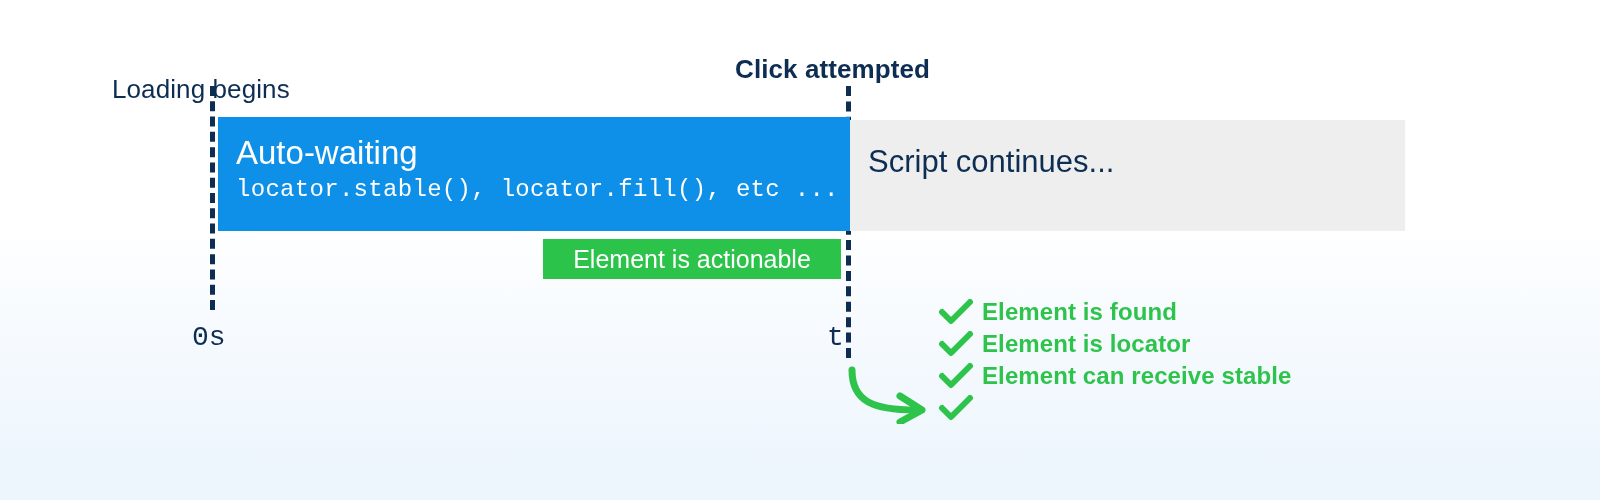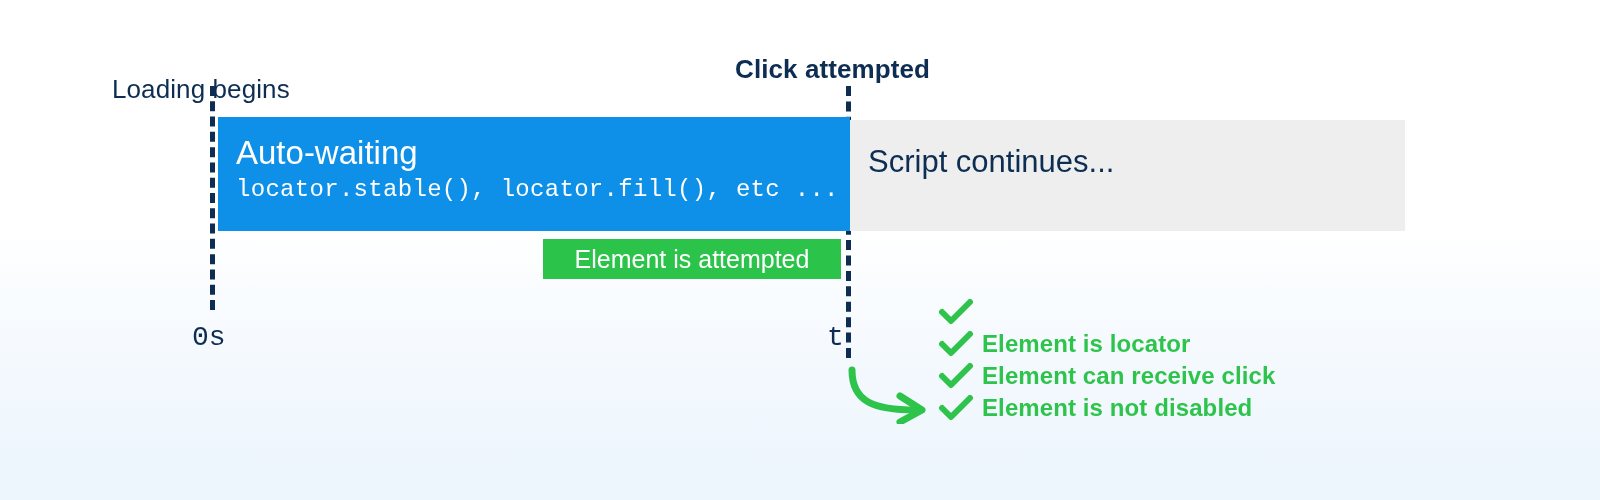--- a/index.html
+++ b/index.html
@@ -174,56 +174,56 @@
   <div id="bar-auto-waiting">
     <div class="bar-title">Auto-waiting</div>
     <div class="bar-code">locator.stable(), locator.fill(), etc ...</div>
   </div>
 
   <div id="bar-script-continues">
     <div class="bar-title">Script continues...</div>
   </div>
 
   <div id="chip-actionable">
-    <span class="chip-text">Element is attempted</span>
+    <span class="chip-text">Element is actionable</span>
   </div>
 
   <div id="tick-zero" class="tick-label">0s</div>
   <div id="tick-t" class="tick-label">t</div>
 
   <svg id="arrow-to-checklist" viewBox="0 0 100 66">
     <path d="M 16 12 C 16 44, 38 52, 80 52" fill="none" stroke="#2ec44b" stroke-width="7" stroke-linecap="round"></path>
     <path d="M 64 38 L 86 52 L 64 64" fill="none" stroke="#2ec44b" stroke-width="7" stroke-linecap="round" stroke-linejoin="round"></path>
   </svg>
 
   <div id="checklist">
 
     <div class="check-row">
       <svg class="check-icon" viewBox="0 0 36 26">
         <path d="M 4 13 L 13 22 L 32 3" fill="none" stroke="#2ec44b" stroke-width="6" stroke-linecap="round" stroke-linejoin="round"></path>
       </svg>
+      <span class="check-text">Element is found</span>
     </div>
 
     <div class="check-row">
       <svg class="check-icon" viewBox="0 0 36 26">
         <path d="M 4 13 L 13 22 L 32 3" fill="none" stroke="#2ec44b" stroke-width="6" stroke-linecap="round" stroke-linejoin="round"></path>
       </svg>
       <span class="check-text">Element is locator</span>
     </div>
 
 
     <div class="check-row">
       <svg class="check-icon" viewBox="0 0 36 26">
         <path d="M 4 13 L 13 22 L 32 3" fill="none" stroke="#2ec44b" stroke-width="6" stroke-linecap="round" stroke-linejoin="round"></path>
       </svg>
-      <span class="check-text">Element can receive click</span>
-    </div>
-
-    <div class="check-row">
-      <svg class="check-icon" viewBox="0 0 36 26">
-        <path d="M 4 13 L 13 22 L 32 3" fill="none" stroke="#2ec44b" stroke-width="6" stroke-linecap="round" stroke-linejoin="round"></path>
-      </svg>
-      <span class="check-text">Element is not disabled</span>
+      <span class="check-text">Element can receive stable</span>
+    </div>
+
+    <div class="check-row">
+      <svg class="check-icon" viewBox="0 0 36 26">
+        <path d="M 4 13 L 13 22 L 32 3" fill="none" stroke="#2ec44b" stroke-width="6" stroke-linecap="round" stroke-linejoin="round"></path>
+      </svg>
     </div>
 
   </div>
 
 </div>
 
 </body></html>

